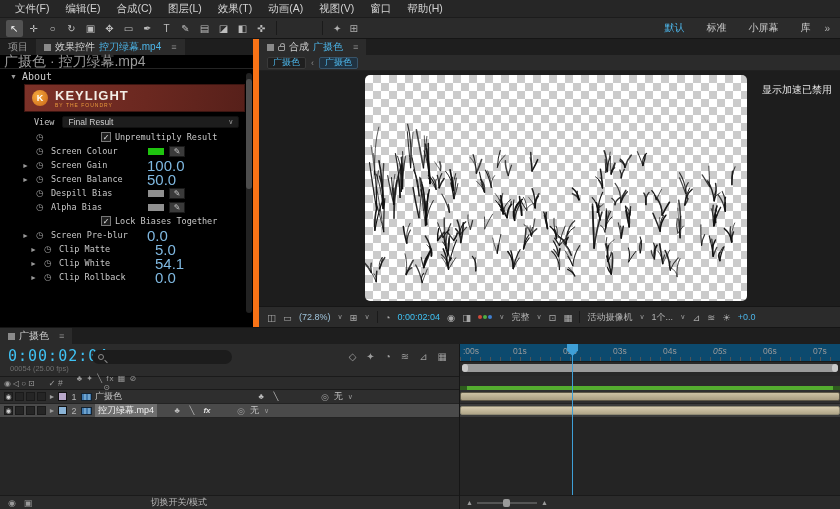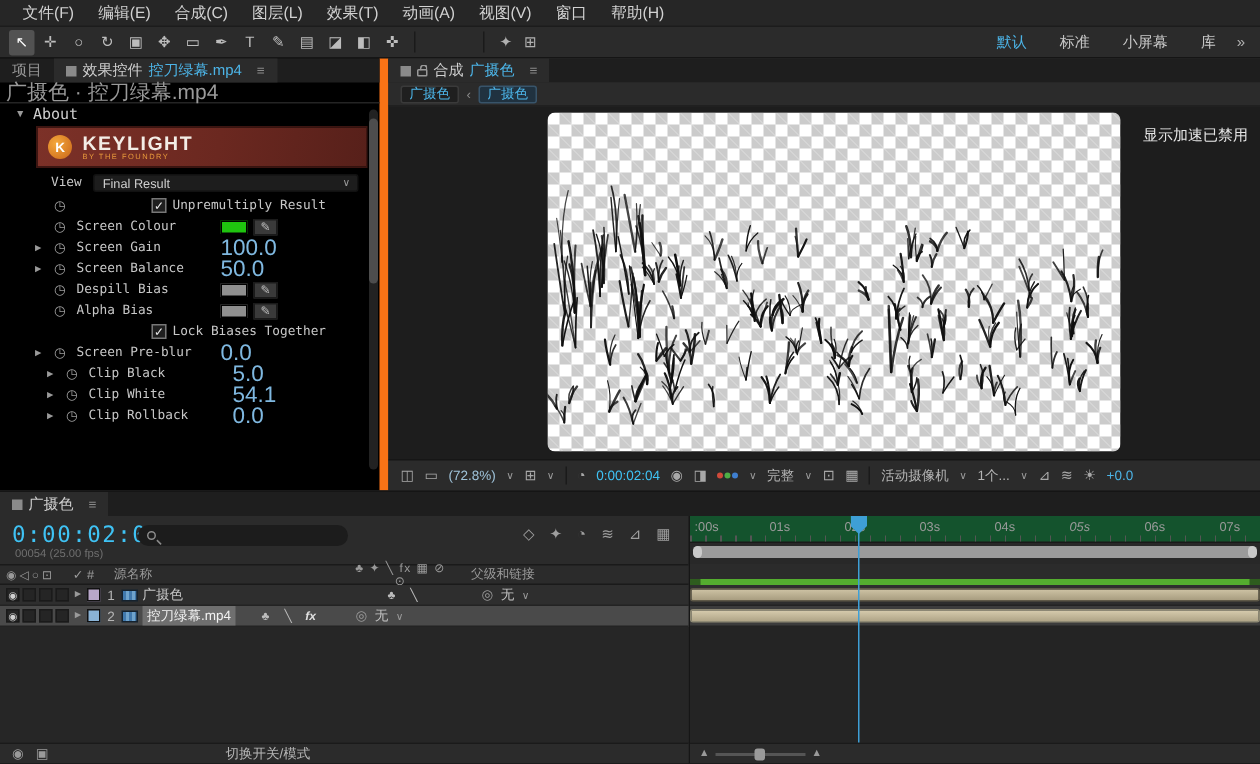--- a/index.html
+++ b/index.html
@@ -129,21 +129,21 @@
   .swc { font-size:8px; color:#bdbdbd; width:10px; text-align:center; }
   .swc.fx { font-style:italic; font-weight:bold; color:#e0e0e0; }
   .lparent { flex:1; display:flex; align-items:center; gap:5px; padding-left:10px; }
   .pick { color:#9a9a9a; font-size:9px; }
   .pval2 { color:#c4c4c4; }
   #tl-empty { position:absolute; left:0; top:74px; right:0; bottom:14px; background:#262626; }
   #tl-bottombar { position:absolute; left:0; bottom:0; right:0; height:14px; background:#2b2b2b; border-top:1px solid #1a1a1a; display:flex; align-items:center; gap:8px; padding-left:8px; font-size:9px; color:#a8a8a8; }
   #toggle-modes { margin-left:110px; color:#b5b5b5; }
 
   
-  #ruler { position:absolute; left:0; top:0; right:0; height:18px; background:#14532d; border-bottom:1px solid #1a1a1a;text-align:right; }
+  #ruler { position:absolute; left:0; top:0; right:0; height:18px; background:#0c4a6e; border-bottom:1px solid #1a1a1a;text-align:right; }
   #ruler .minor { position:absolute; bottom:0; left:0; right:0; height:4px;
      background:repeating-linear-gradient(90deg,#555 0 1px,transparent 1px 10px); }
   .tick { position:absolute; top:2px; font-size:8.5px; color:#9a9a9a; }
   #navigator { position:absolute; left:2px; right:2px; top:20px; height:8px; background:#9b9b9b; border-radius:4px; }
   #navigator:before,#navigator:after { content:""; position:absolute; top:0; width:6px; height:8px; background:#c9c9c9; border-radius:4px; }
   #navigator:before { left:0; } #navigator:after { right:0; }
   #track-gap { position:absolute; left:0; right:0; top:32px; height:14px; background:#2b2b2b; border-bottom:1px solid #1a1a1a; }
   #work-area { position:absolute; left:0; right:0; top:42px; height:4px; background:#54ad2f; }
   #work-area:before,#work-area:after { content:""; position:absolute; top:0; width:7px; height:4px; background:#2e5c1e; }
   #work-area:before { left:0; } #work-area:after { right:0; }
@@ -298,21 +298,21 @@
             </div>
             <div class="erow">
               <span class="tri">►</span>
               <span class="sw">◷</span>
               <span class="plabel">Screen Pre-blur</span>
               <span class="pval">0.0</span>
             </div>
             <div class="erow indent">
               <span class="tri">►</span>
               <span class="sw">◷</span>
-              <span class="plabel">Clip Black</span>
+              <span class="plabel">Clip Matte</span>
               <span class="pval">5.0</span>
             </div>
             <div class="erow indent">
               <span class="tri">►</span>
               <span class="sw">◷</span>
               <span class="plabel">Clip White</span>
               <span class="pval">54.1</span>
             </div>
             <div class="erow indent">
               <span class="tri">►</span>
@@ -759,23 +759,21 @@
 
         <div id="tl-header">
           <div class="hgut">
             <span>◉</span>
             <span>◁</span>
             <span>○</span>
             <span>⊡</span>
           </div>
           <span class="hcol-check">✓</span>
           <span class="hcol-num">#</span>
-          <span class="hcol-name">源名称</span>
           <span class="hcol-sw">♣ ✦ ╲ fx ▦ ⊘ ⊙</span>
-          <span class="hcol-parent">父级和链接</span>
         </div>
 
         <div id="layer-rows">
             <div class="lrow">
               <div class="lgut">
                 <span class="gcell">◉</span>
                 <span class="gcell"></span>
                 <span class="gcell"></span>
                 <span class="gcell"></span>
               </div>

